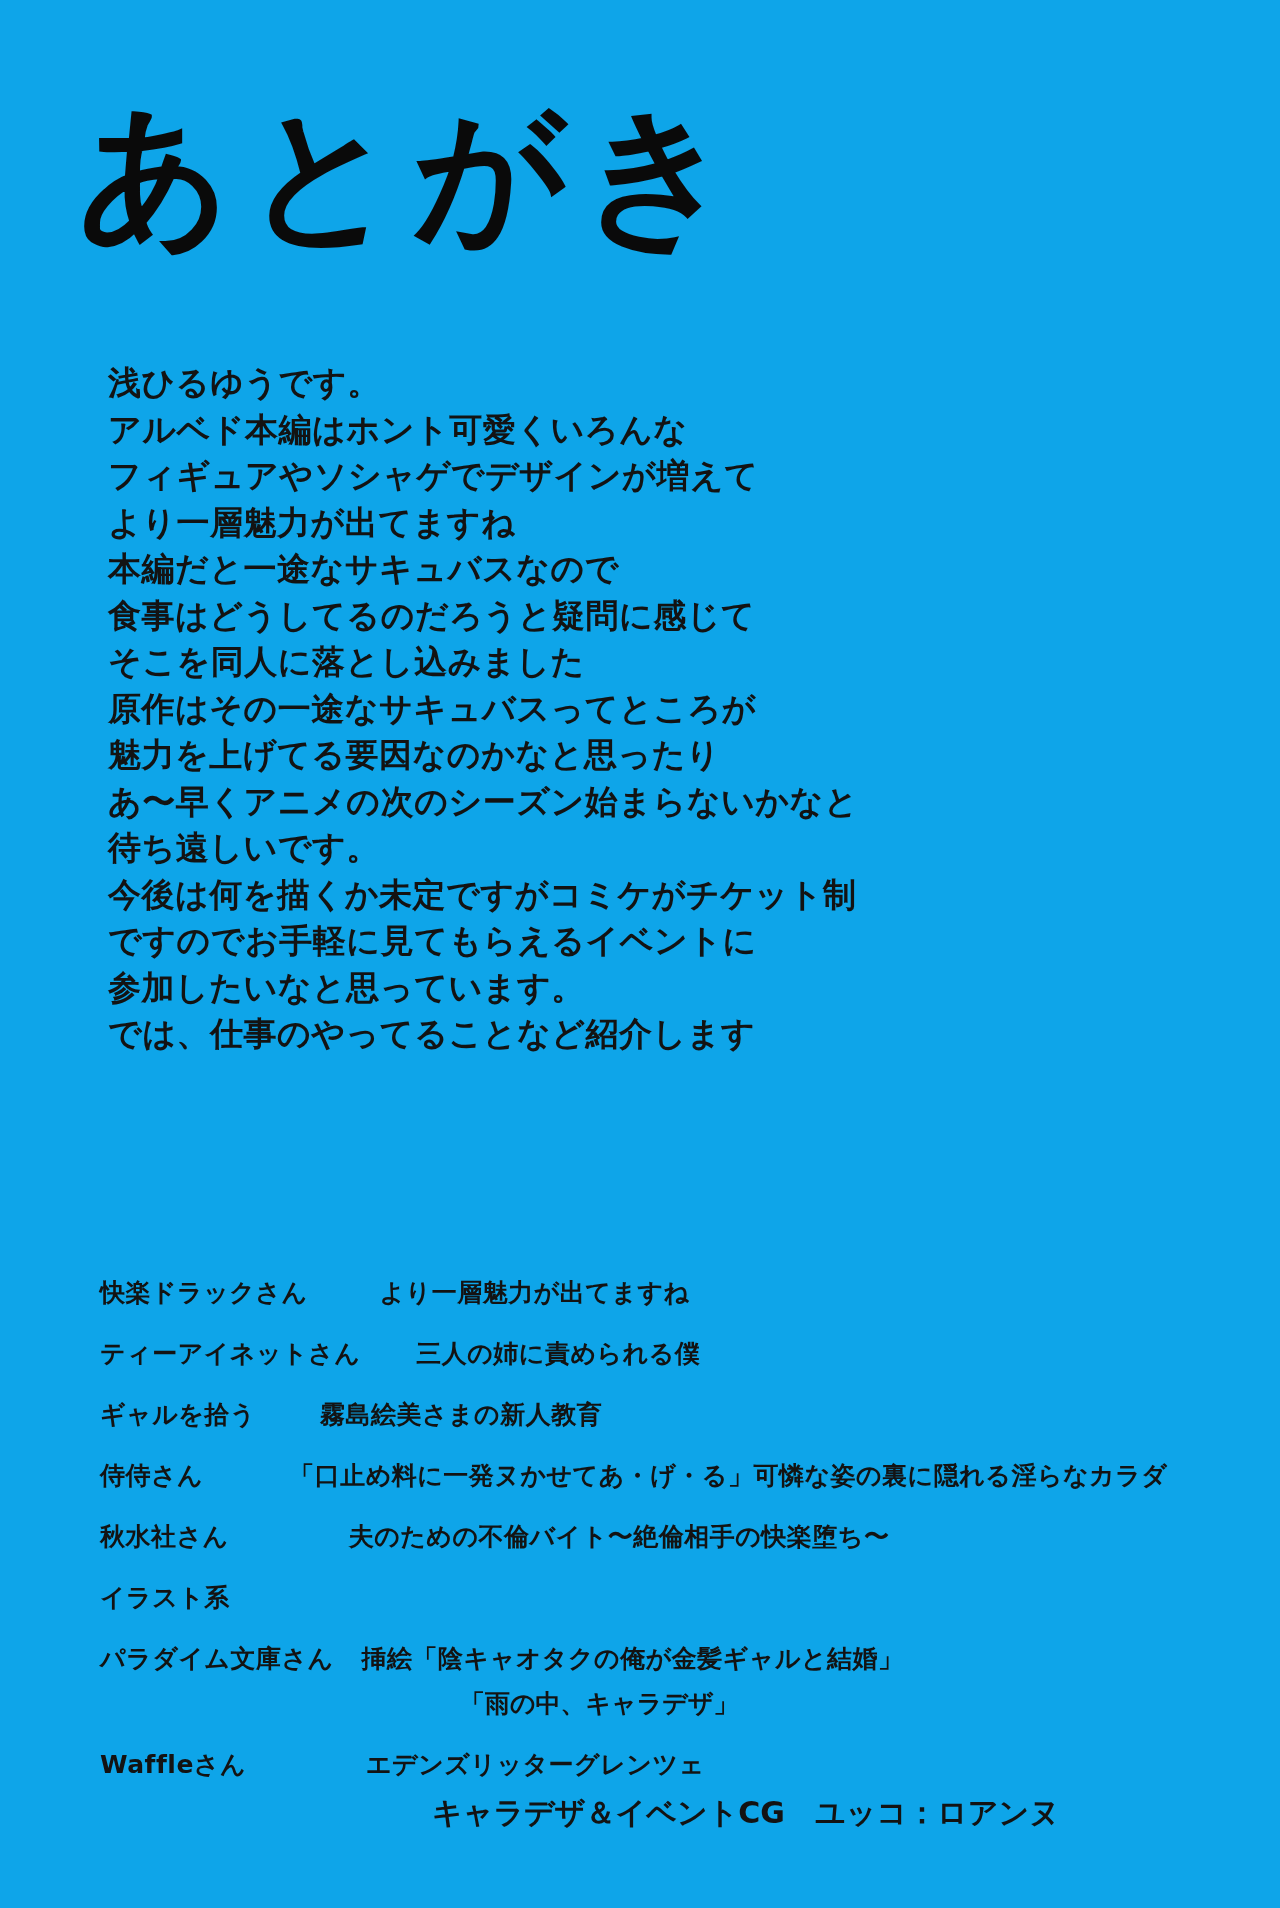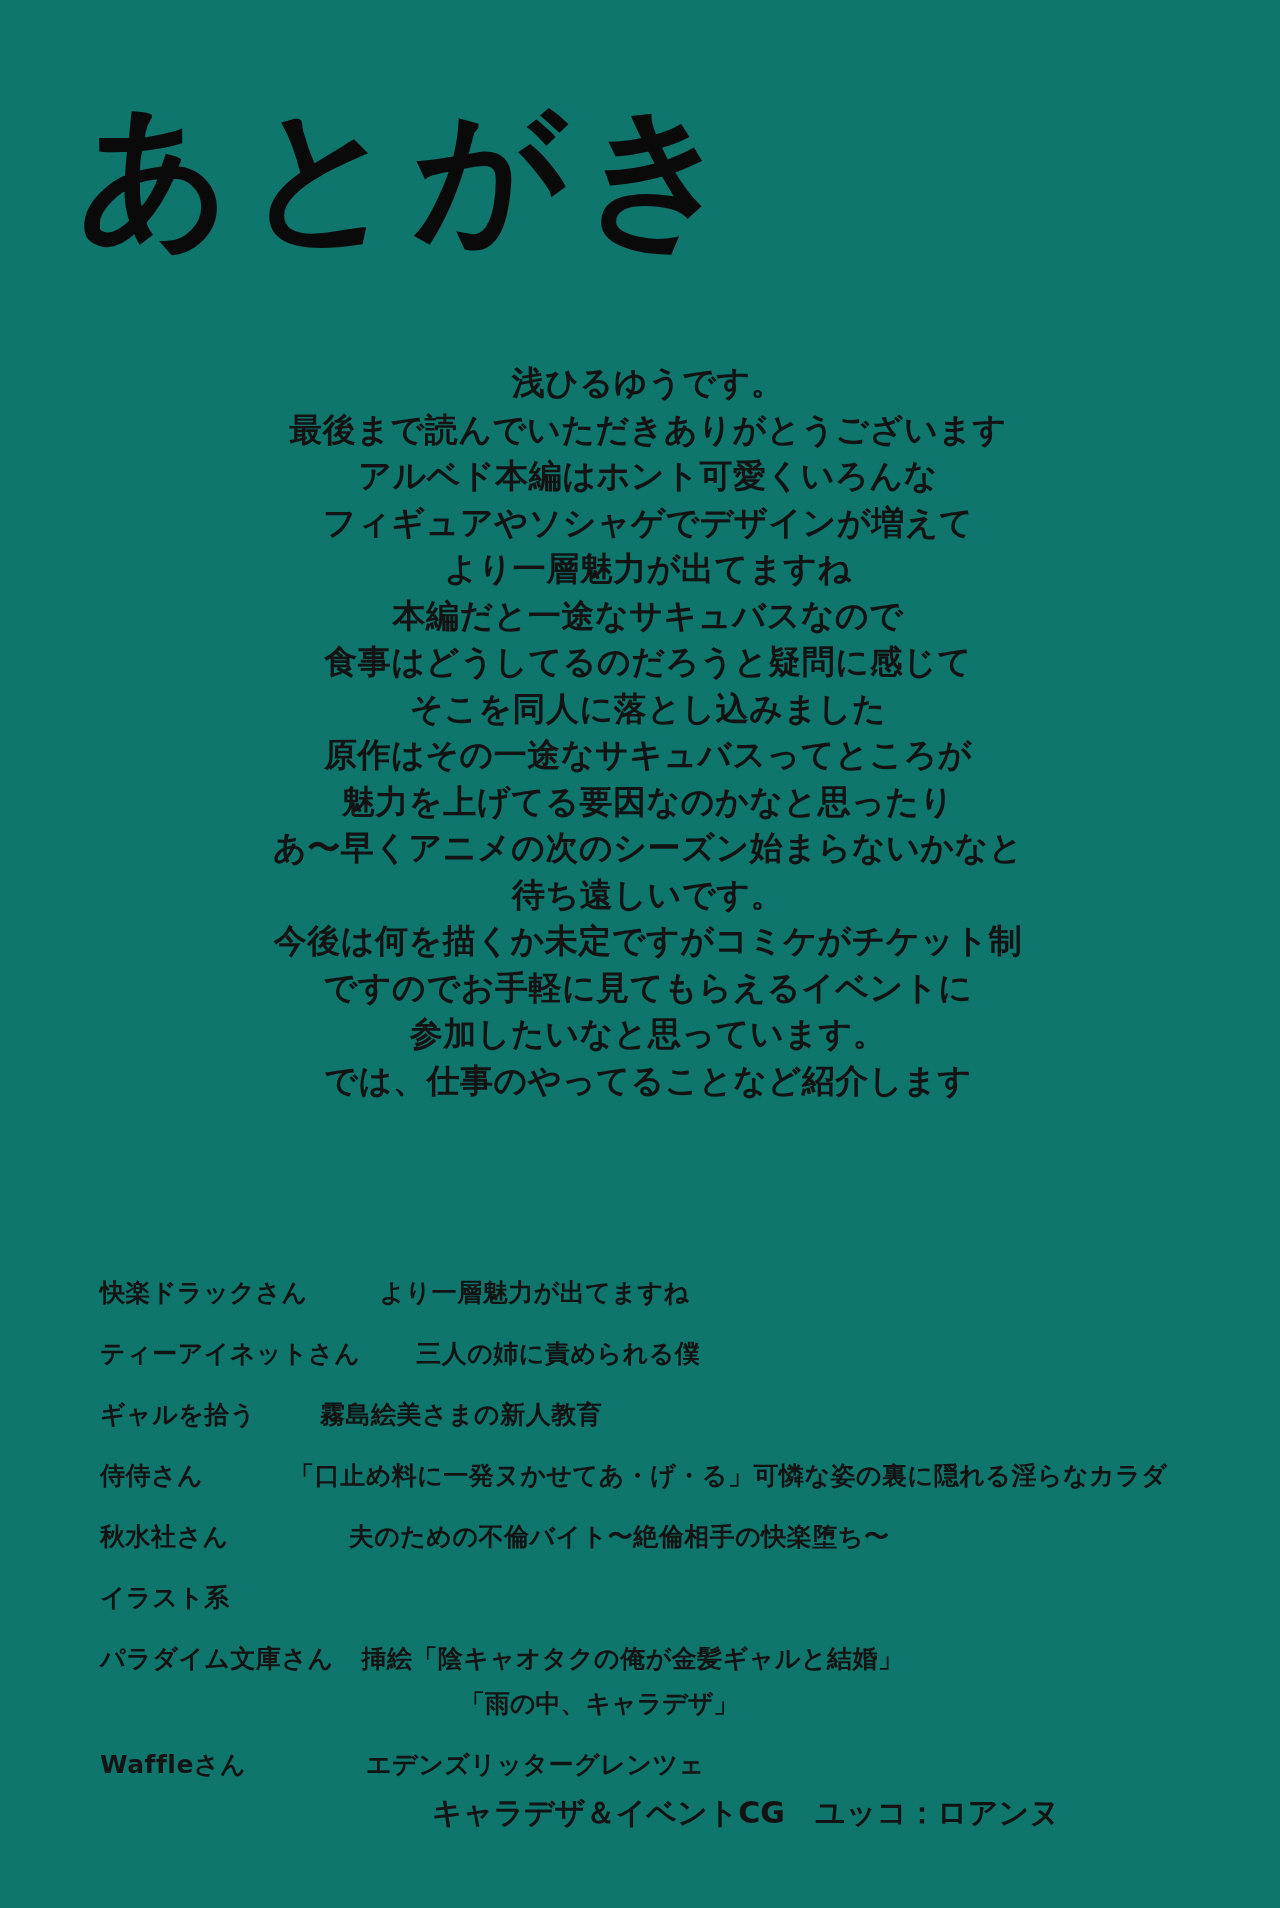--- a/index.html
+++ b/index.html
@@ -11,39 +11,38 @@
     width: 1280px;
     height: 1908px;
     position: relative;
     font-family: "DejaVu Sans", "Liberation Sans", sans-serif;
     color: #111111;
     overflow: hidden;
   }
   .page {
     position: absolute;
     inset: 0;
-    background: #0f766e;
+    background: #0ea5e9;
   }
   .title {
     position: absolute;
     left: 78px;
     top: 96px;
     font-size: 150px;
     line-height: 1.05;
     font-weight: 700;
     letter-spacing: 14px;
     color: #0a0a0a;
     white-space: nowrap;
   }
   .body-block {
     position: absolute;
     left: 108px;
     top: 360px;
     width: 1080px;
-    text-align: center;
   }
   .body-line {
     font-size: 33px;
     line-height: 46.5px;
     font-weight: 600;
     color: #131313;
     white-space: nowrap;
     letter-spacing: 0.5px;
   }
   .credits {
@@ -97,21 +96,20 @@
 </style>
 </head>
 <body>
 
 <div class="page">
 
   <div class="title">あとがき</div>
 
   <div class="body-block">
     <div class="body-line">浅ひるゆうです。</div>
-    <div class="body-line">最後まで読んでいただきありがとうございます</div>
     <div class="body-line">アルベド本編はホント可愛くいろんな</div>
     <div class="body-line">フィギュアやソシャゲでデザインが増えて</div>
     <div class="body-line">より一層魅力が出てますね</div>
     <div class="body-line">本編だと一途なサキュバスなので</div>
     <div class="body-line">食事はどうしてるのだろうと疑問に感じて</div>
     <div class="body-line">そこを同人に落とし込みました</div>
     <div class="body-line">原作はその一途なサキュバスってところが</div>
     <div class="body-line">魅力を上げてる要因なのかなと思ったり</div>
     <div class="body-line">あ〜早くアニメの次のシーズン始まらないかなと</div>
     <div class="body-line">待ち遠しいです。</div>

